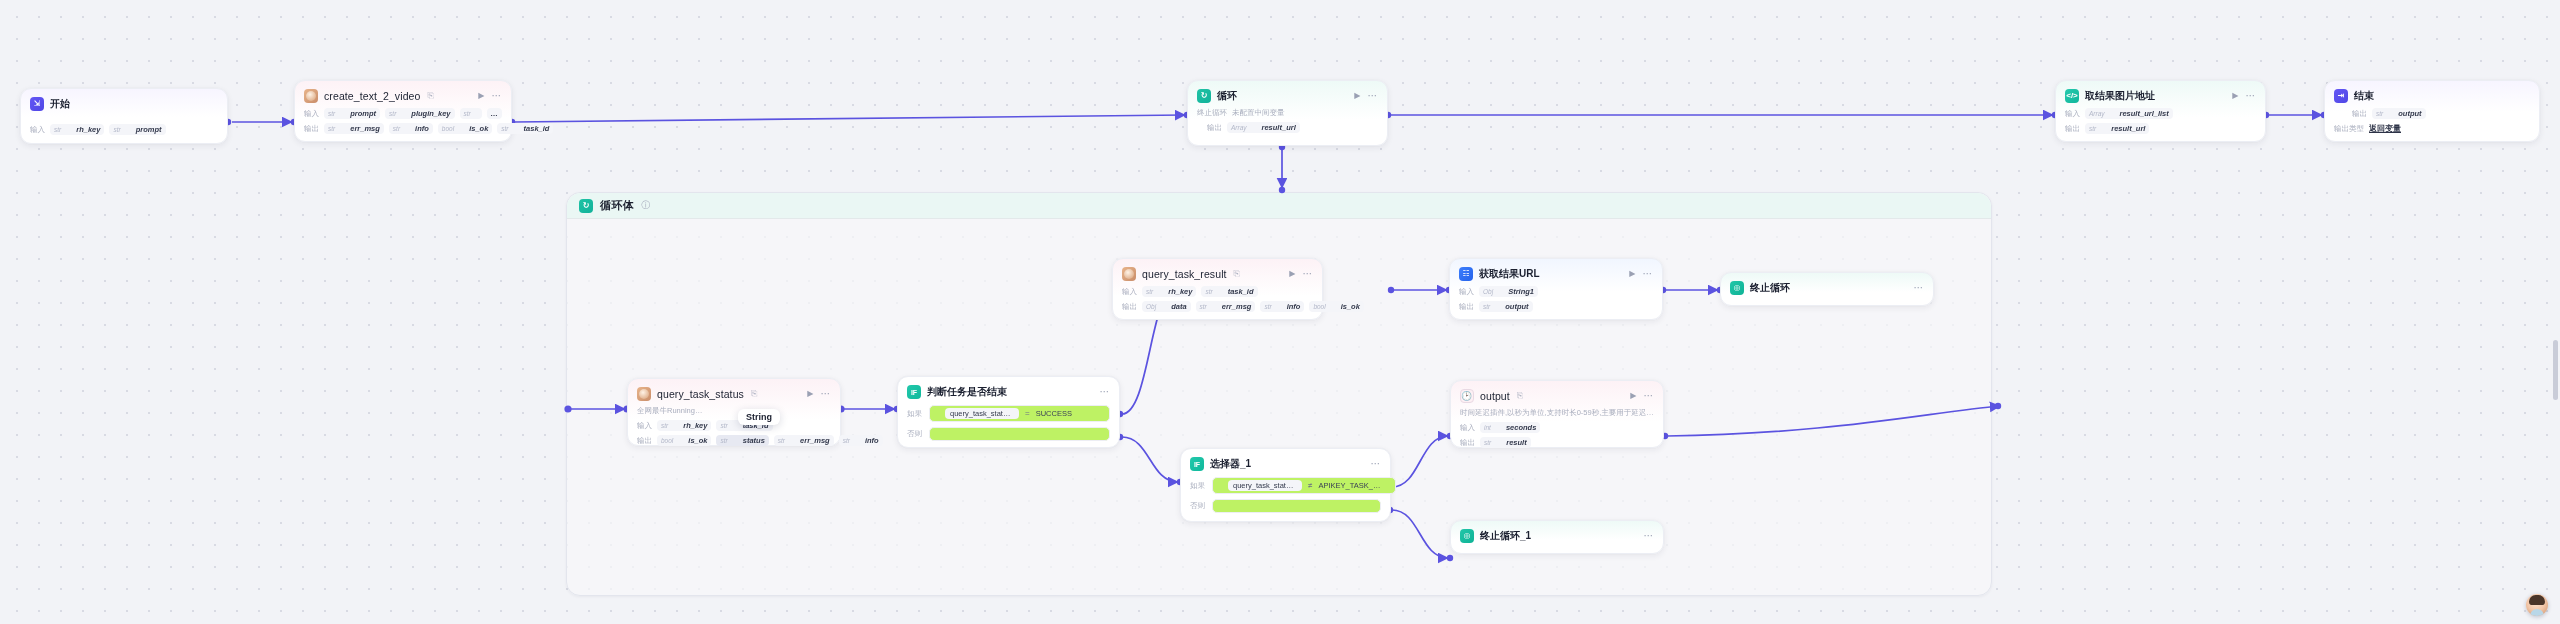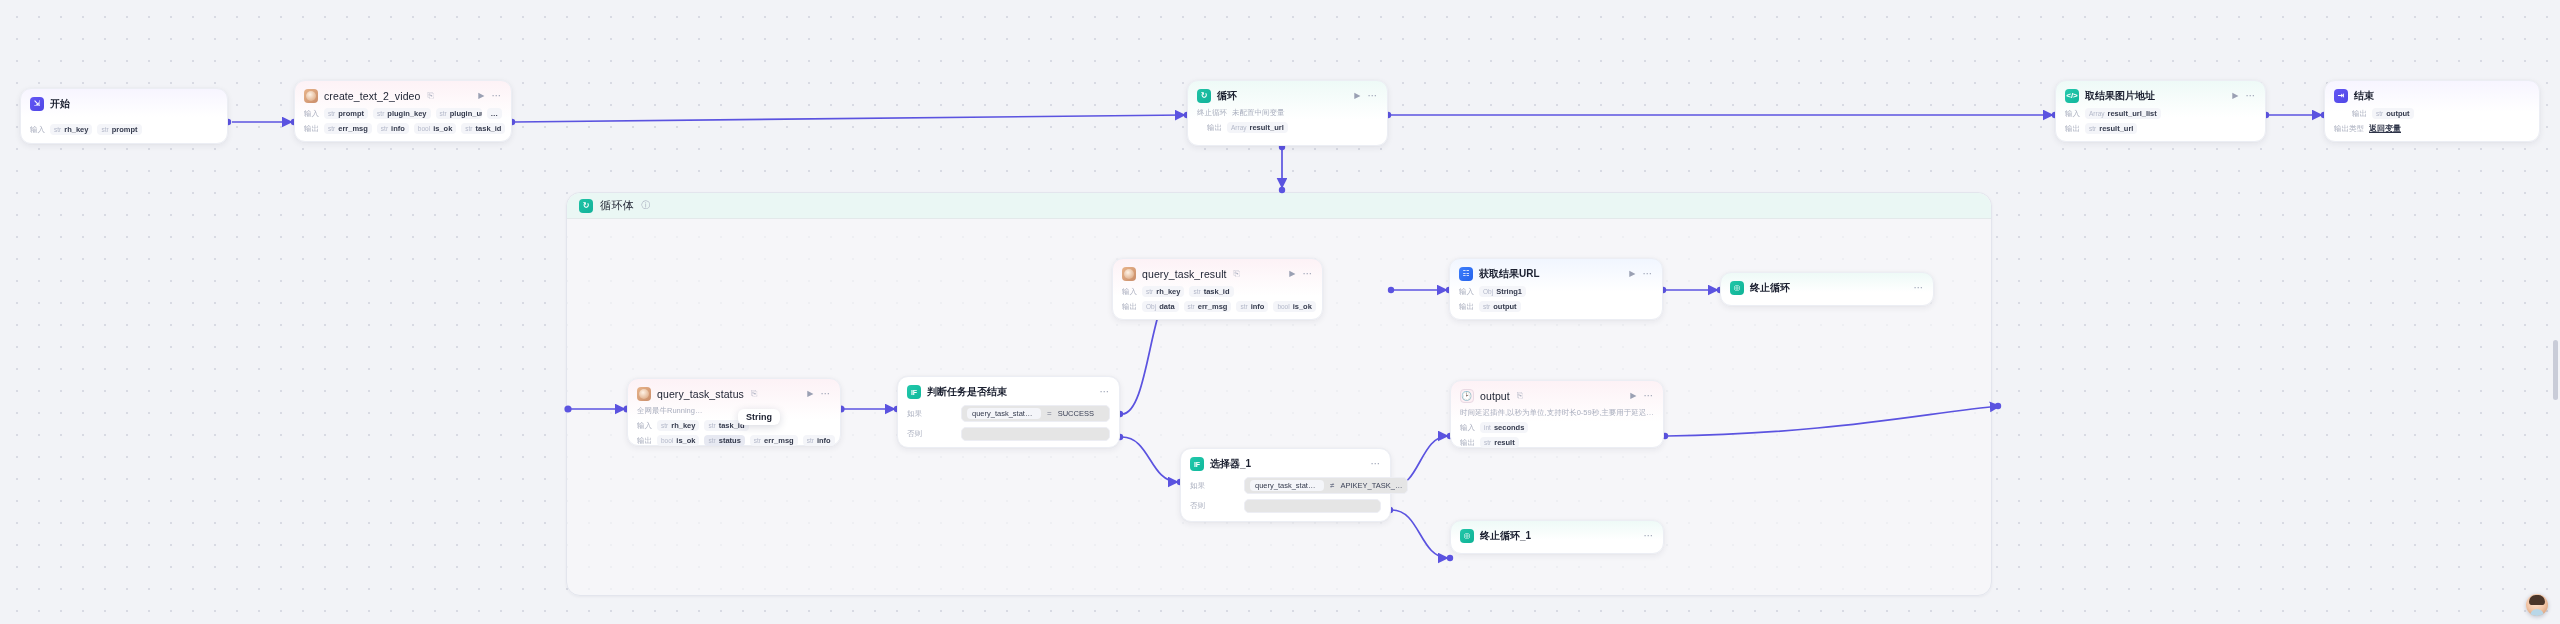--- a/index.html
+++ b/index.html
@@ -29,21 +29,21 @@
     z-index: 1;
   }
   .loopbody-head {
     height: 26px;
     display: flex; align-items: center; gap: 7px;
     padding: 0 12px;
     background: #eaf7f4;
     border-radius: 14px 14px 0 0;
     border-bottom: 1px solid #e3e9ea;
   }
-  .loopbody-title { font-size: 11px; color: #1d2130; font-weight: 400; letter-spacing:.4px;}
+  .loopbody-title { font-size: 11px; color: #1d2130; font-weight: 700; letter-spacing:.4px;}
   .loopbody-hint { font-size: 9px; color: #a7acbd; }
 
   
   .node {
     position: absolute;
     background: #ffffff;
     border-radius: 11px;
     border: 1px solid #eceef4;
     box-shadow: 0 2px 6px rgba(24,28,63,.07), 0 0 0 .5px rgba(24,28,63,.02);
     z-index: 3;
@@ -83,33 +83,33 @@
   .play-icon { color:#9aa0b3; font-size:8px; line-height:1;}
   .dots-icon { color:#9aa0b3; font-size:10px; line-height:1; letter-spacing:.5px;}
 
   .node-desc{
     font-size: 7.5px; color:#a9aebe; margin-top:4px;
     white-space: nowrap; overflow:hidden; text-overflow:ellipsis;
   }
   .io-row { display:flex; align-items:center; gap:5px; margin-top:4px; flex-wrap: nowrap;}
   .io-label { font-size: 7.5px; color:#a9aebe; flex:none;text-align:center; }
   .pill {
-    display:inline-flex; align-items:center; gap:3px;
+    display:inline-flex; align-items:center; gap:15px;
     background:#f4f5f9; border-radius:4px; padding:1px 4px;
-    font-size:7.5px; color:#343a4d; font-weight:700; white-space:nowrap;
+    font-size:7.5px; color:#343a4d; font-weight:700; white-space:nowrap;font-style:italic;
   }
   .pill.hl { background:#e7e9f2; }
   .ptype { font-size:6.5px; color:#b3b8c9; font-weight:400; }
 
   
   .cond-row { display:flex; align-items:center; gap:6px; margin-top:5px; }
   .cond-key { font-size:7.5px; color:#a9aebe; flex:none; width:16px;}
   .cond-box {
-    flex:1; min-height:13px; border:1px solid #edeef4; background:#e5e5e5;
-    border-radius:5px; display:flex; align-items:center; gap:6px; padding:2px 5px;margin-left:32px;
+    flex:1; min-height:13px; border:1px solid #edeef4; background:#bef264;
+    border-radius:5px; display:flex; align-items:center; gap:6px; padding:2px 15px;
   }
   .cond-field {
     background:#f4f5f9; border-radius:4px; padding:1px 5px;
     font-size:7.5px; color:#343a4d; max-width:74px; overflow:hidden;
     text-overflow:ellipsis; white-space:nowrap;
   }
   .cond-op { font-size:8px; color:#6b7186; }
   .cond-val { font-size:7.5px; color:#3c4257; white-space:nowrap; }
 
   .break-node { display:flex; align-items:center; gap:6px; }

